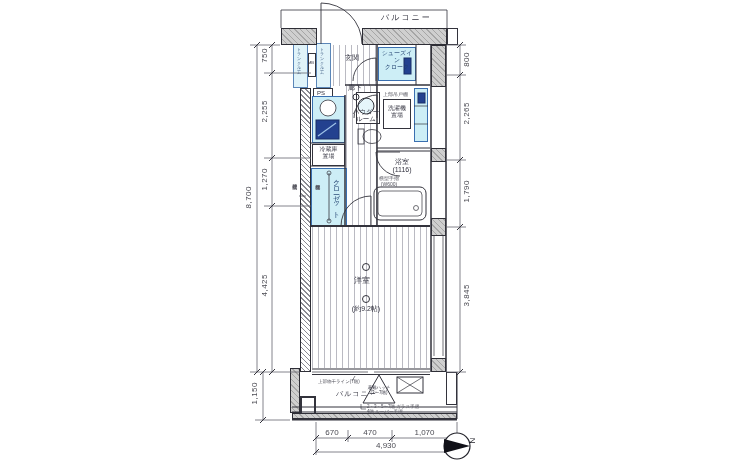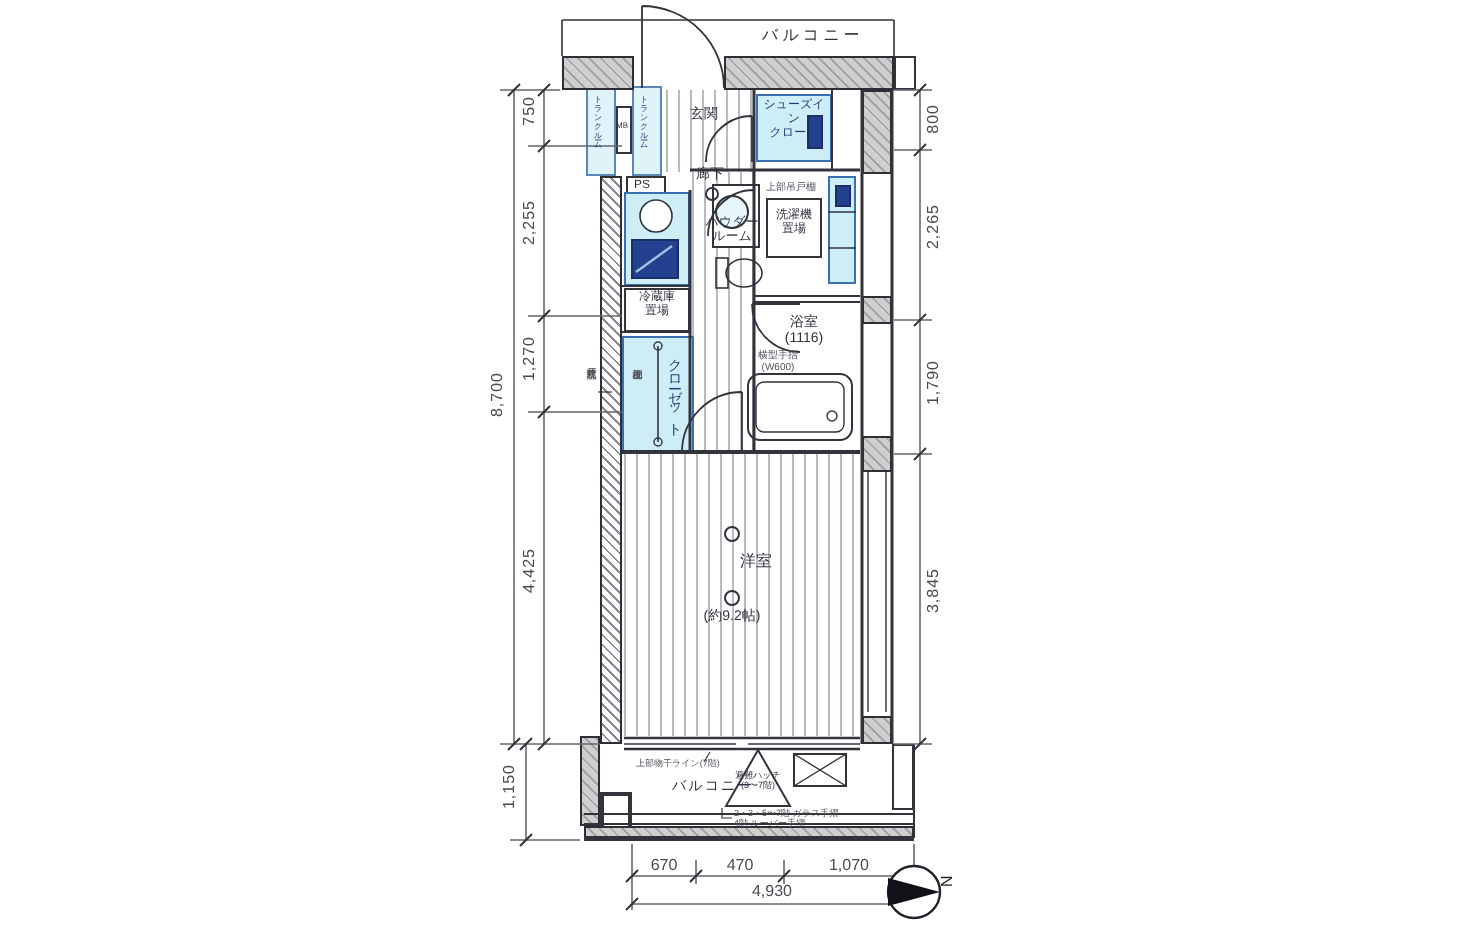--- a/index.html
+++ b/index.html
@@ -164,21 +164,21 @@
 置場</div>
   <div class="t tc" style="left:382px;top:158px;width:40px;font-size:7px;">浴室
 (1116)</div>
   <div class="t tc" style="left:372px;top:176px;width:34px;font-size:5px;color:#50505a;">横型手摺
 (W600)</div>
   <div class="t tc" style="left:316px;top:146px;width:25px;font-size:6px;">冷蔵庫
 置場</div>
   <div class="t vtxt blue" style="left:332px;top:174px;font-size:7px;">クローゼット</div>
   <div class="t vtxt" style="left:314px;top:180px;font-size:5px;color:#50505a;">上部枕棚</div>
   <div class="t vtxt" style="left:291px;top:180px;font-size:5px;color:#50505a;">乾式戸境壁</div>
-  <div class="t tc" style="left:364px;top:276px;width:28px;font-size:8px;">洋室</div>
+  <div class="t tc" style="left:348px;top:276px;width:28px;font-size:8px;">洋室</div>
   <div class="t tc" style="left:346px;top:305px;width:40px;font-size:7px;">(約9.2帖)</div>
   <div class="t" style="left:336px;top:390px;font-size:7px;letter-spacing:1px;">バルコニー</div>
   <div class="t tc" style="left:361px;top:385px;width:36px;font-size:4.5px;">避難ハッチ
 (3〜7階)</div>
   <div class="t" style="left:318px;top:379px;font-size:4.5px;color:#50505a;">上部物干ライン(7階)</div>
   <div class="t" style="left:367px;top:404px;font-size:4.5px;color:#50505a;">2・3・5〜7階 ガラス手摺
 4階 ルーバー手摺</div>
   <div class="t" style="left:317px;top:90px;font-size:6px;">PS</div>
   <div class="t" style="left:308px;top:61px;font-size:4px;">MB</div>
   <div class="t vtxt blue" style="left:296px;top:45px;font-size:4px;">トランクルーム</div>

